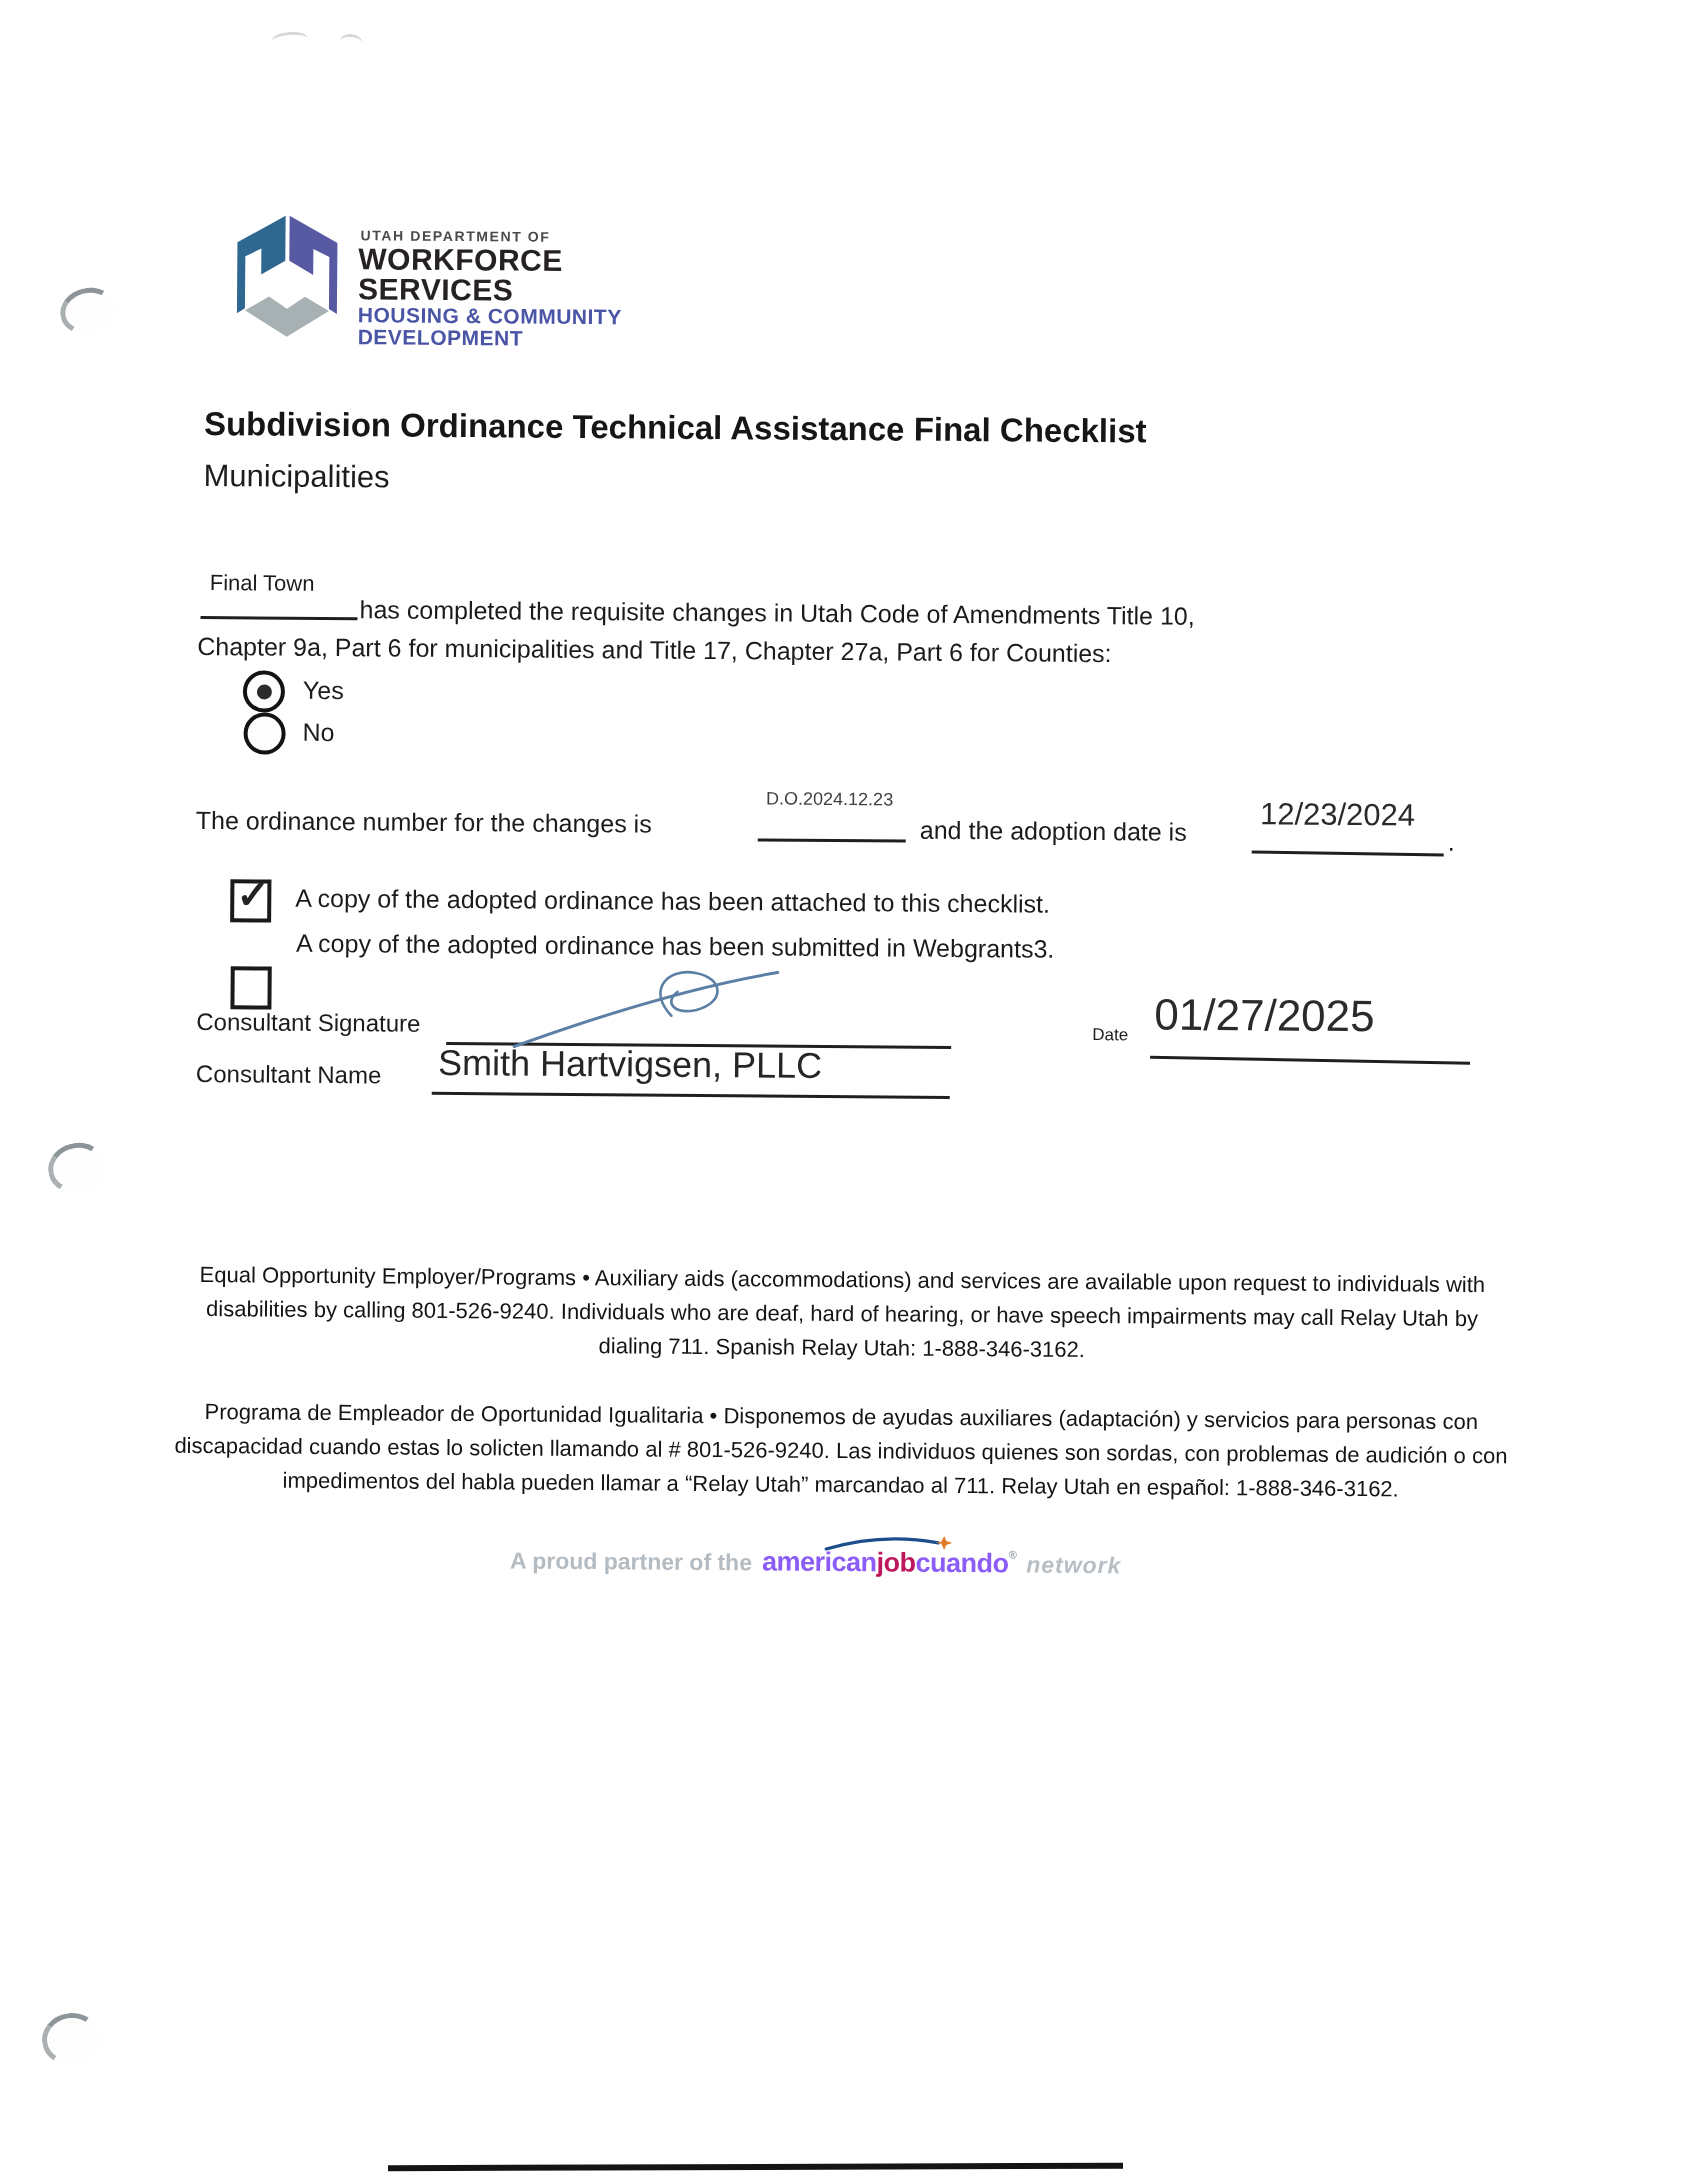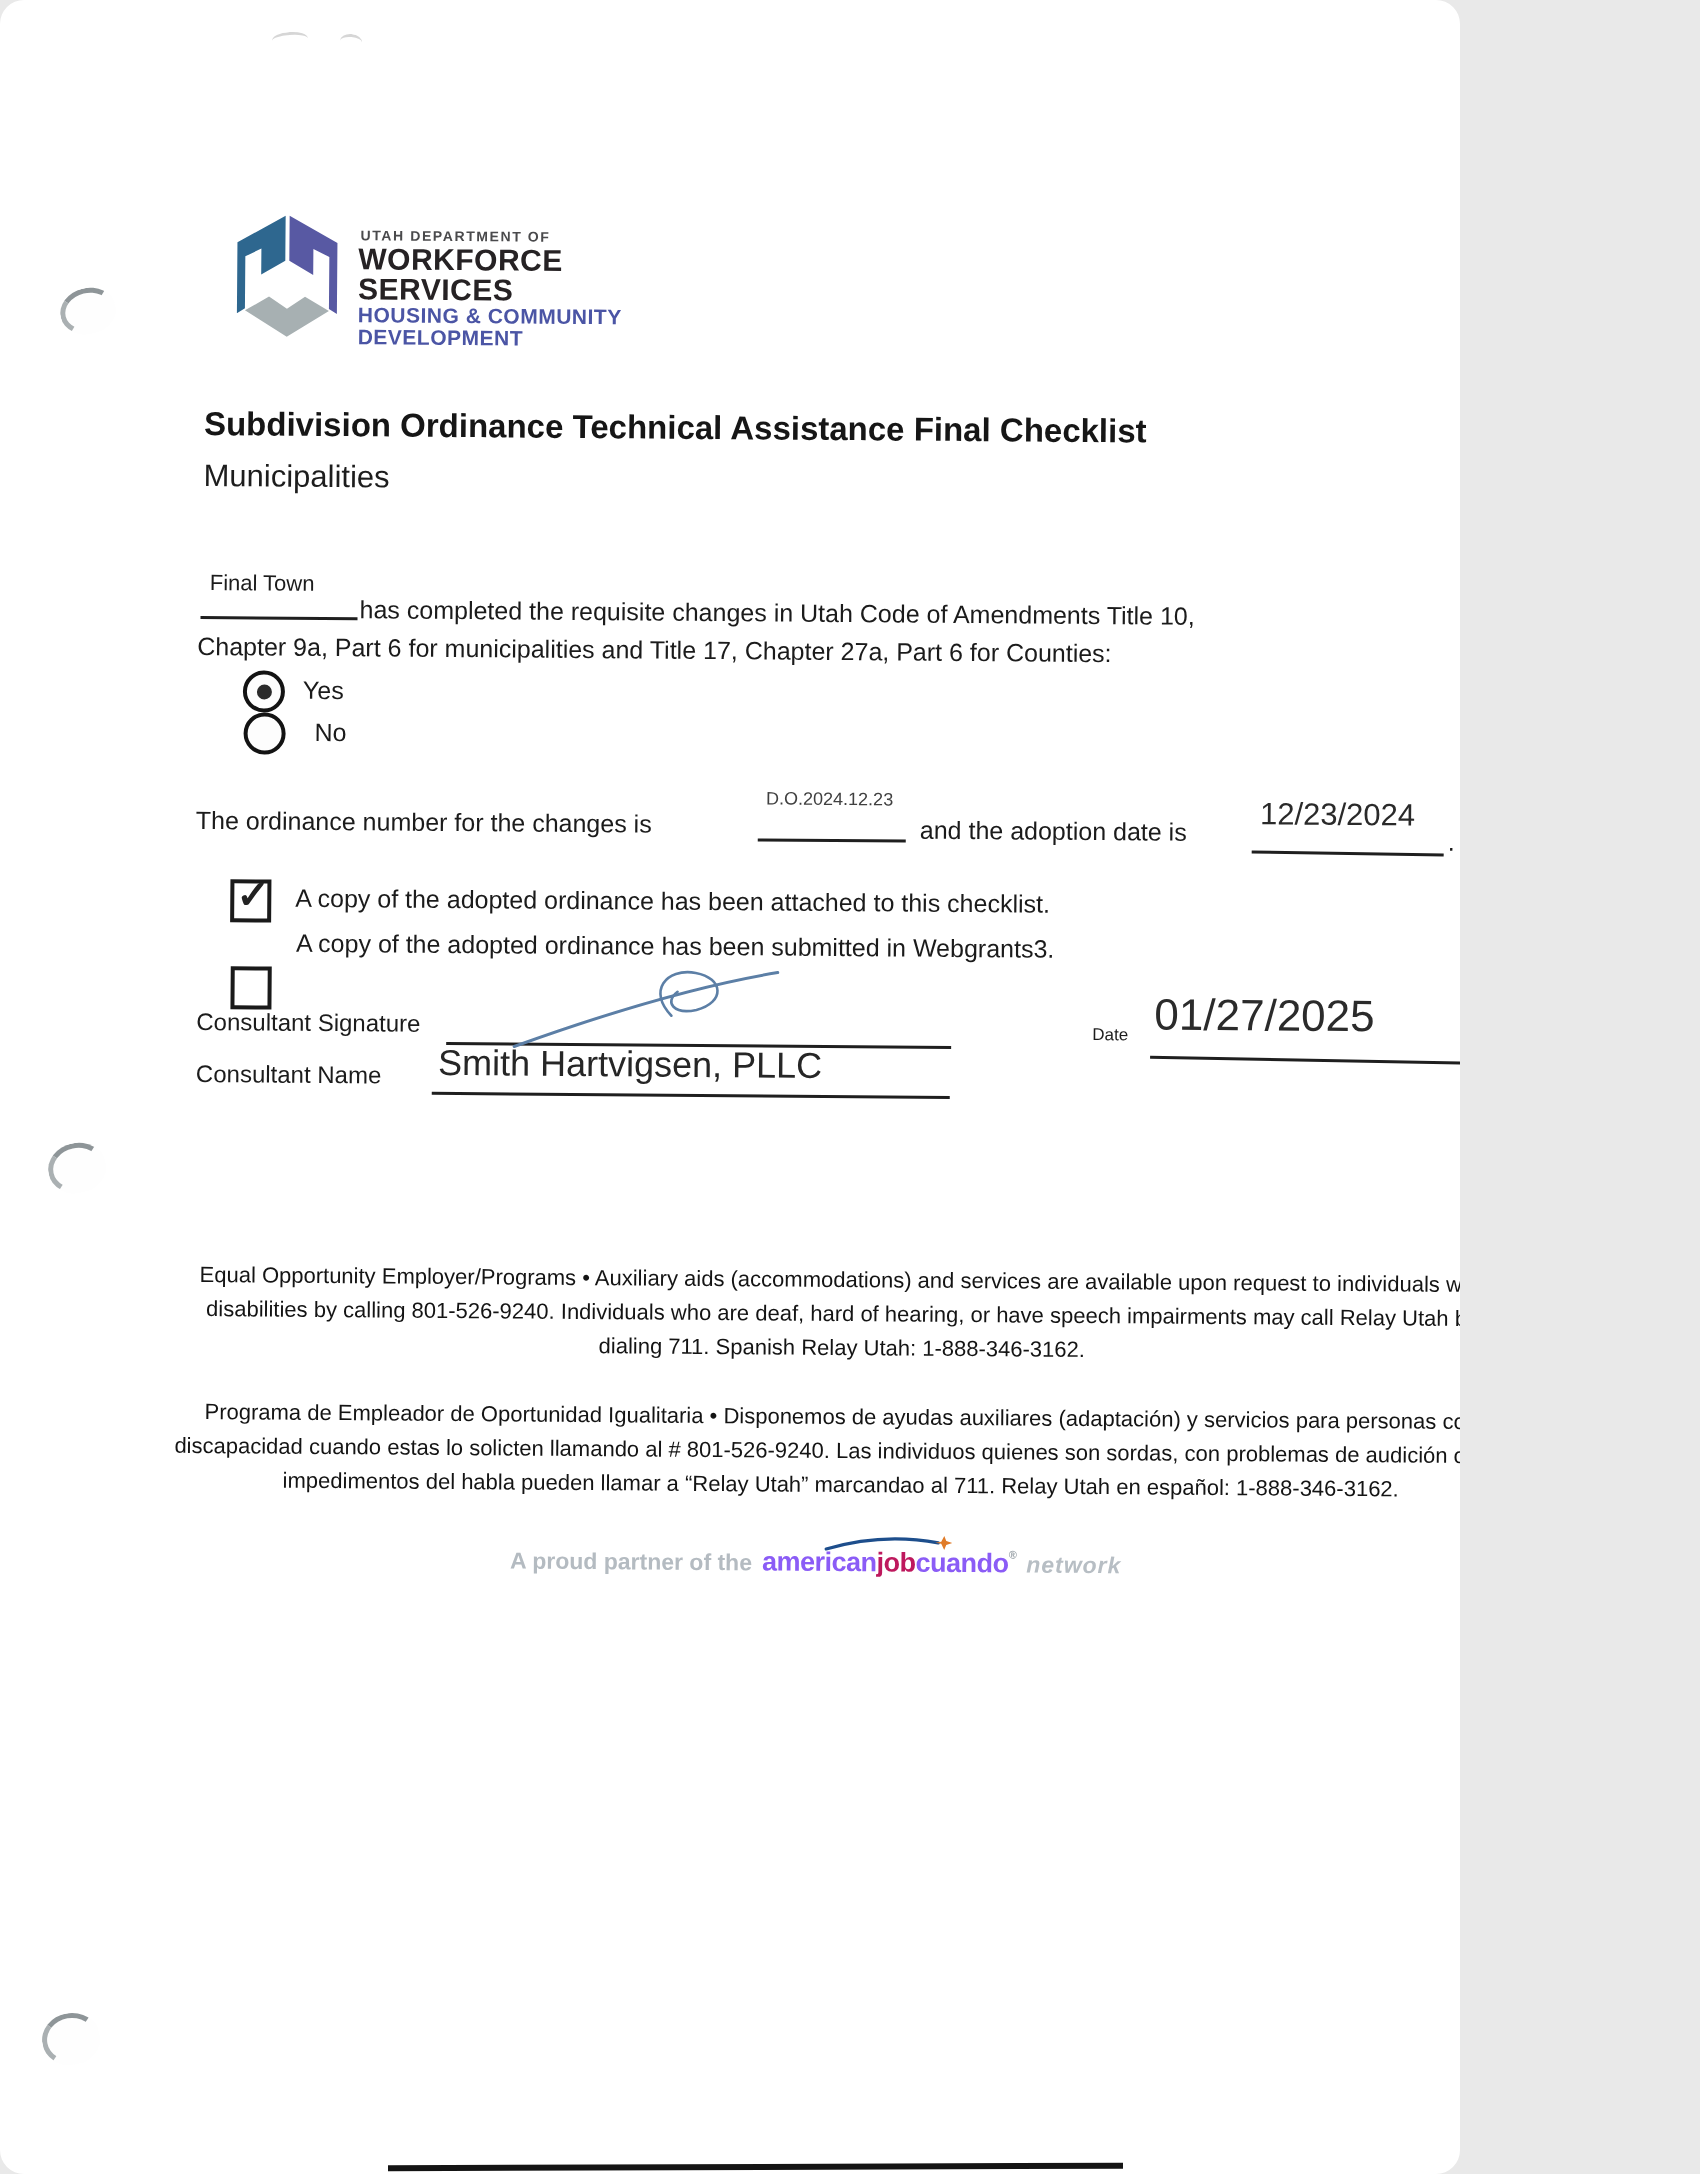--- a/index.html
+++ b/index.html
@@ -1,18 +1,18 @@
 <!DOCTYPE html>
 <html><head>
 <meta charset="utf-8">
 <style>
   html,body{margin:0;padding:0;background:#e9e9e9;}
   #sheet{
-    position:relative; width:1460px; height:2174px; background:#ffffff;
-    overflow:hidden; font-family:"Liberation Sans", sans-serif; color:#1c1c1c;border-radius:24px;
+    position:relative; width:1700px; height:2174px; background:#ffffff;
+    overflow:hidden; font-family:"Liberation Sans", sans-serif; color:#1c1c1c;
   }
   .rot{position:absolute; inset:0; transform:rotate(0.45deg); transform-origin:200px 300px;}
   .abs{position:absolute;}
 
   
   .dept-line{font-size:14px; letter-spacing:1.6px; color:#4a4a4c; font-weight:bold;}
   .wf-line{font-size:30px; font-weight:bold; color:#262224; letter-spacing:.5px; line-height:1;}
   .hcd-line{font-size:21px; font-weight:bold; color:#4b55a5; letter-spacing:.5px; line-height:1;}
 
   
@@ -90,21 +90,21 @@
     <div class="abs" style="left:212px; top:570px; font-size:22px;">Final Town</div>
     <div class="abs underline" style="left:203px; top:616px; width:157px;"></div>
     <div class="abs body-txt" style="left:362px; top:594px;">has completed the requisite changes in Utah Code of Amendments Title 10,</div>
     <div class="abs body-txt" style="left:200px; top:632px;">Chapter 9a, Part 6 for municipalities and Title 17, Chapter 27a, Part 6 for Counties:</div>
 
     <div class="abs radio" style="left:246px; top:670px;">
         <div class="dot"></div>
       </div>
     <div class="abs body-txt" style="left:306px; top:675px;">Yes</div>
     <div class="abs radio" style="left:247px; top:712px;"></div>
-    <div class="abs body-txt" style="left:306px; top:717px;margin-left:12px;">No</div>
+    <div class="abs body-txt" style="left:306px; top:717px;">No</div>
 
     <div class="abs body-txt" style="left:200px; top:806px;">The ordinance number for the changes is</div>
     <div class="abs small-fill" style="left:770px; top:784px;">D.O.2024.12.23</div>
     <div class="abs underline" style="left:762px; top:834px; width:148px;"></div>
     <div class="abs body-txt" style="left:924px; top:810px;">and the adoption date is</div>
     <div class="abs big-fill" style="left:1264px; top:788px;">12/23/2024</div>
     <div class="abs underline" style="left:1256px; top:843px; width:192px; transform:rotate(.5deg);"></div>
     <div class="abs body-txt" style="left:1452px; top:818px;">.</div>
 
     <div class="abs cbox" style="left:235px; top:879px;">

